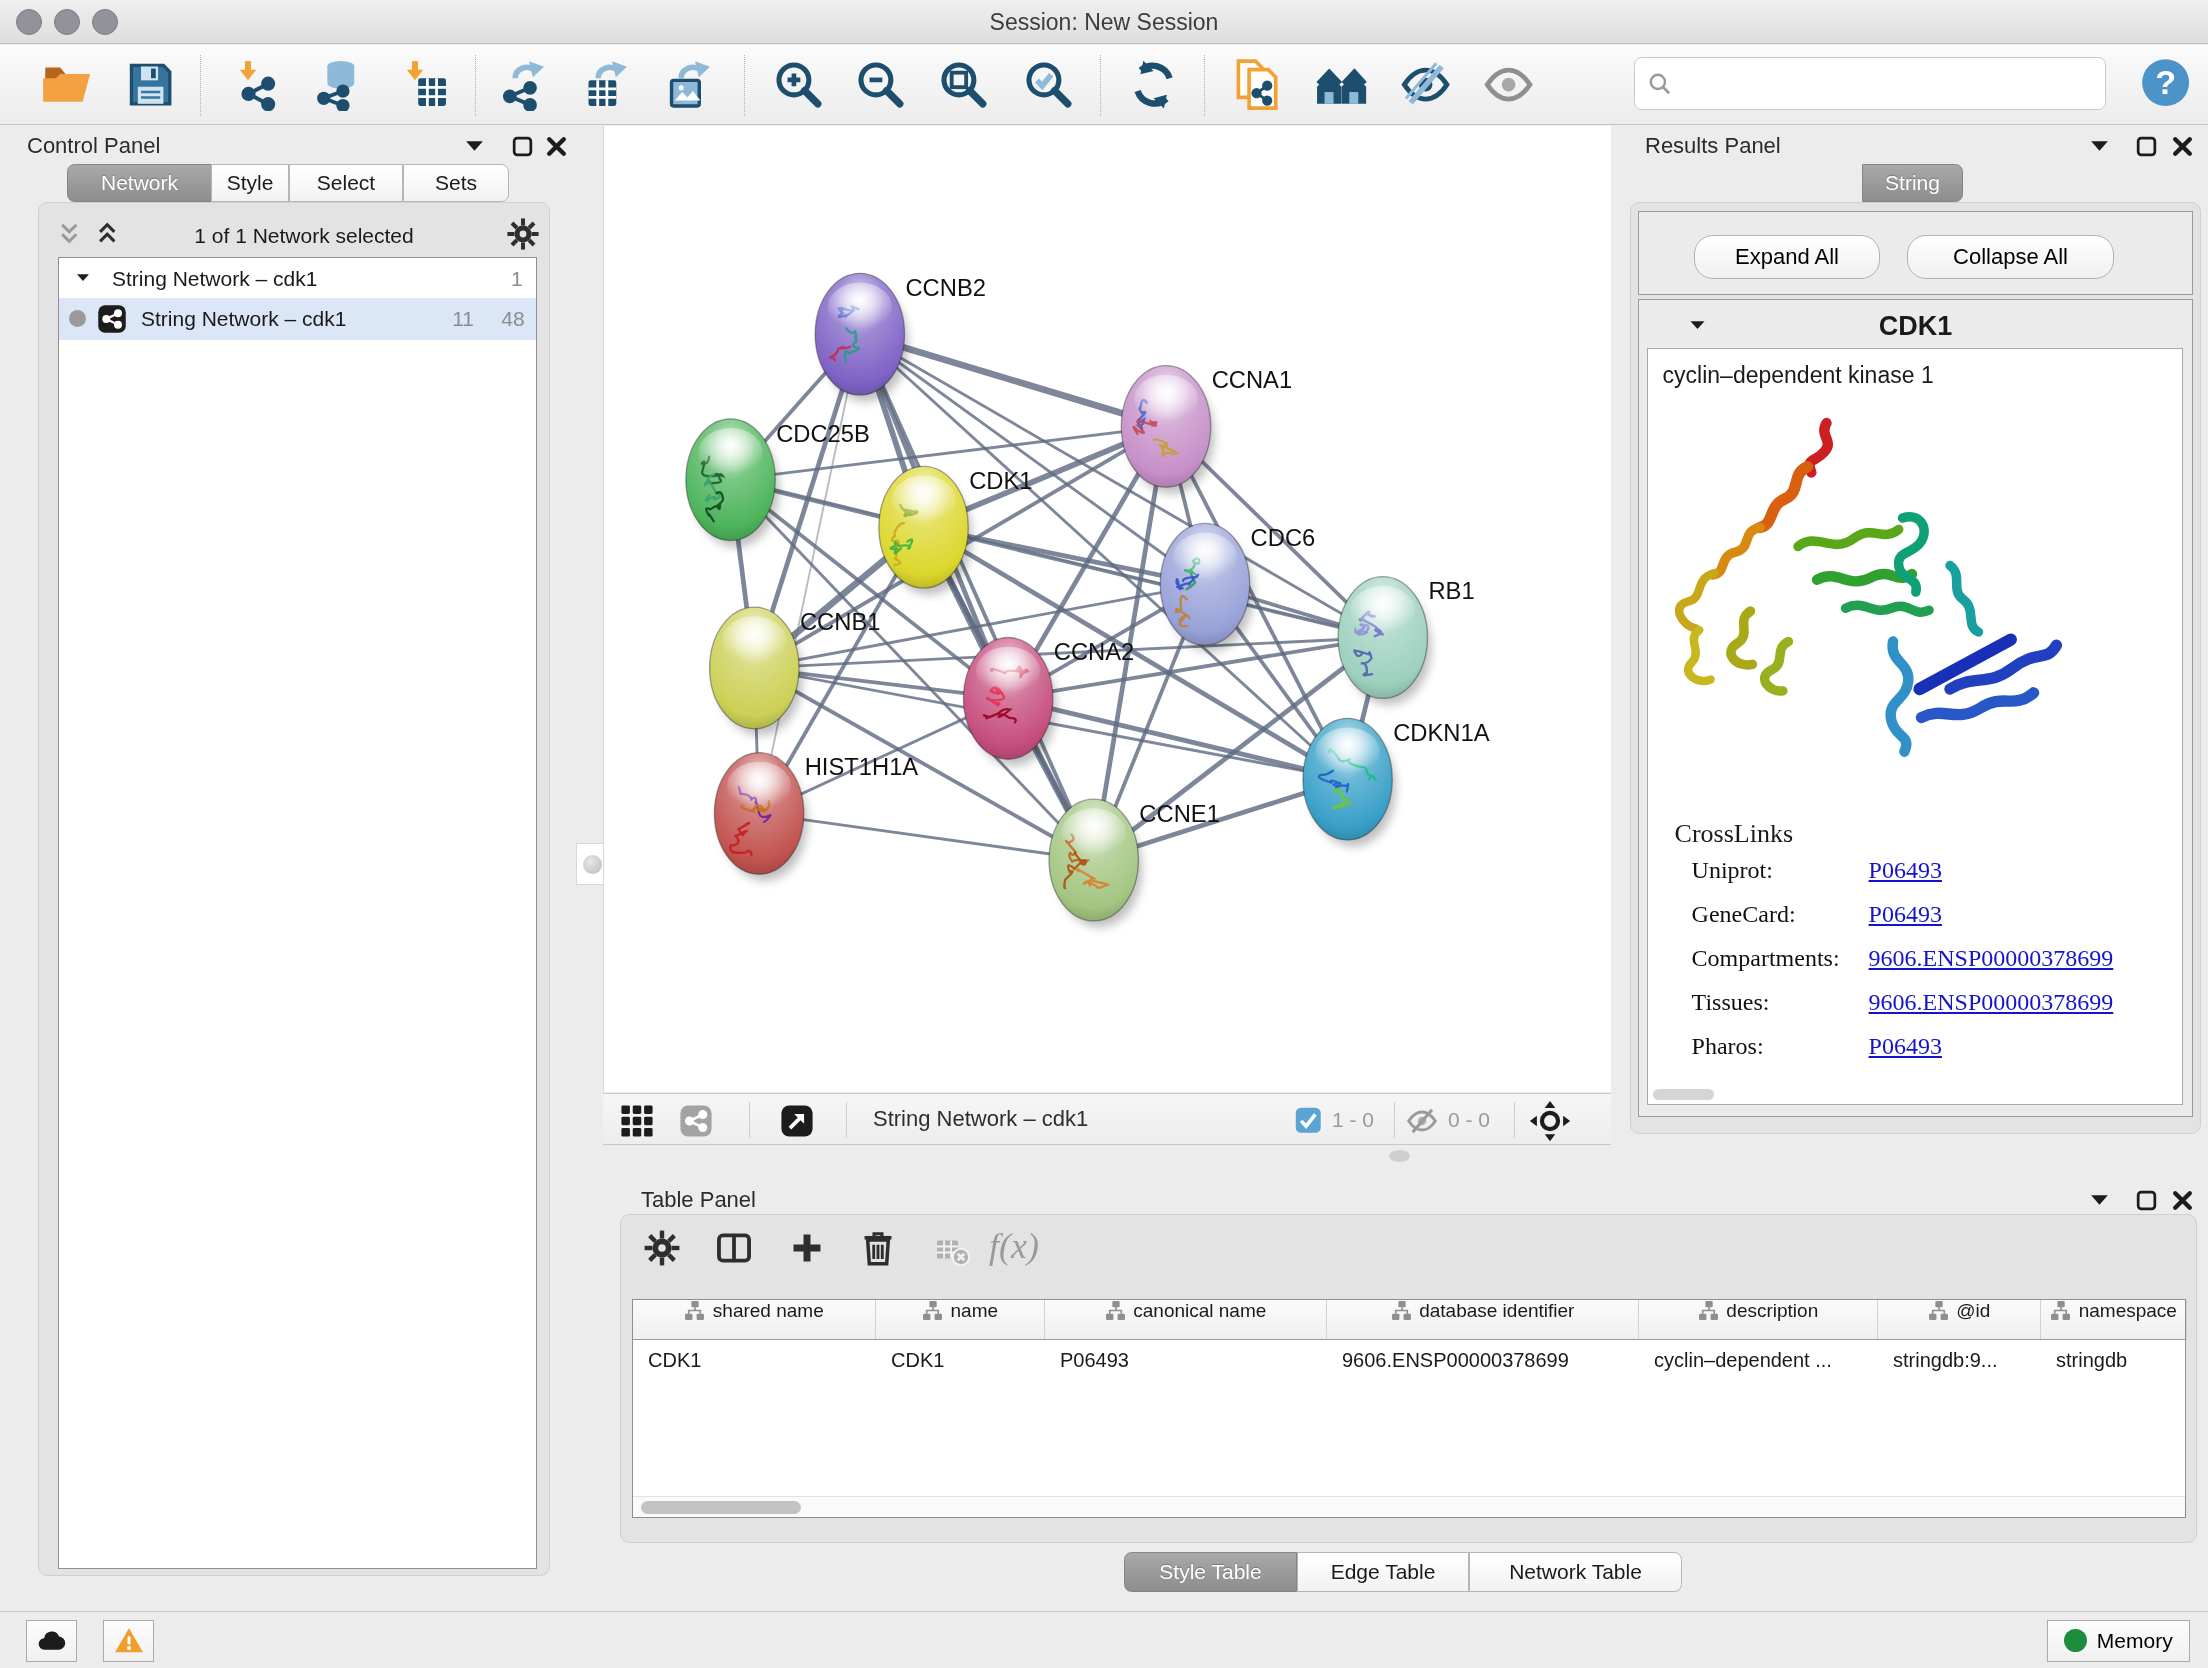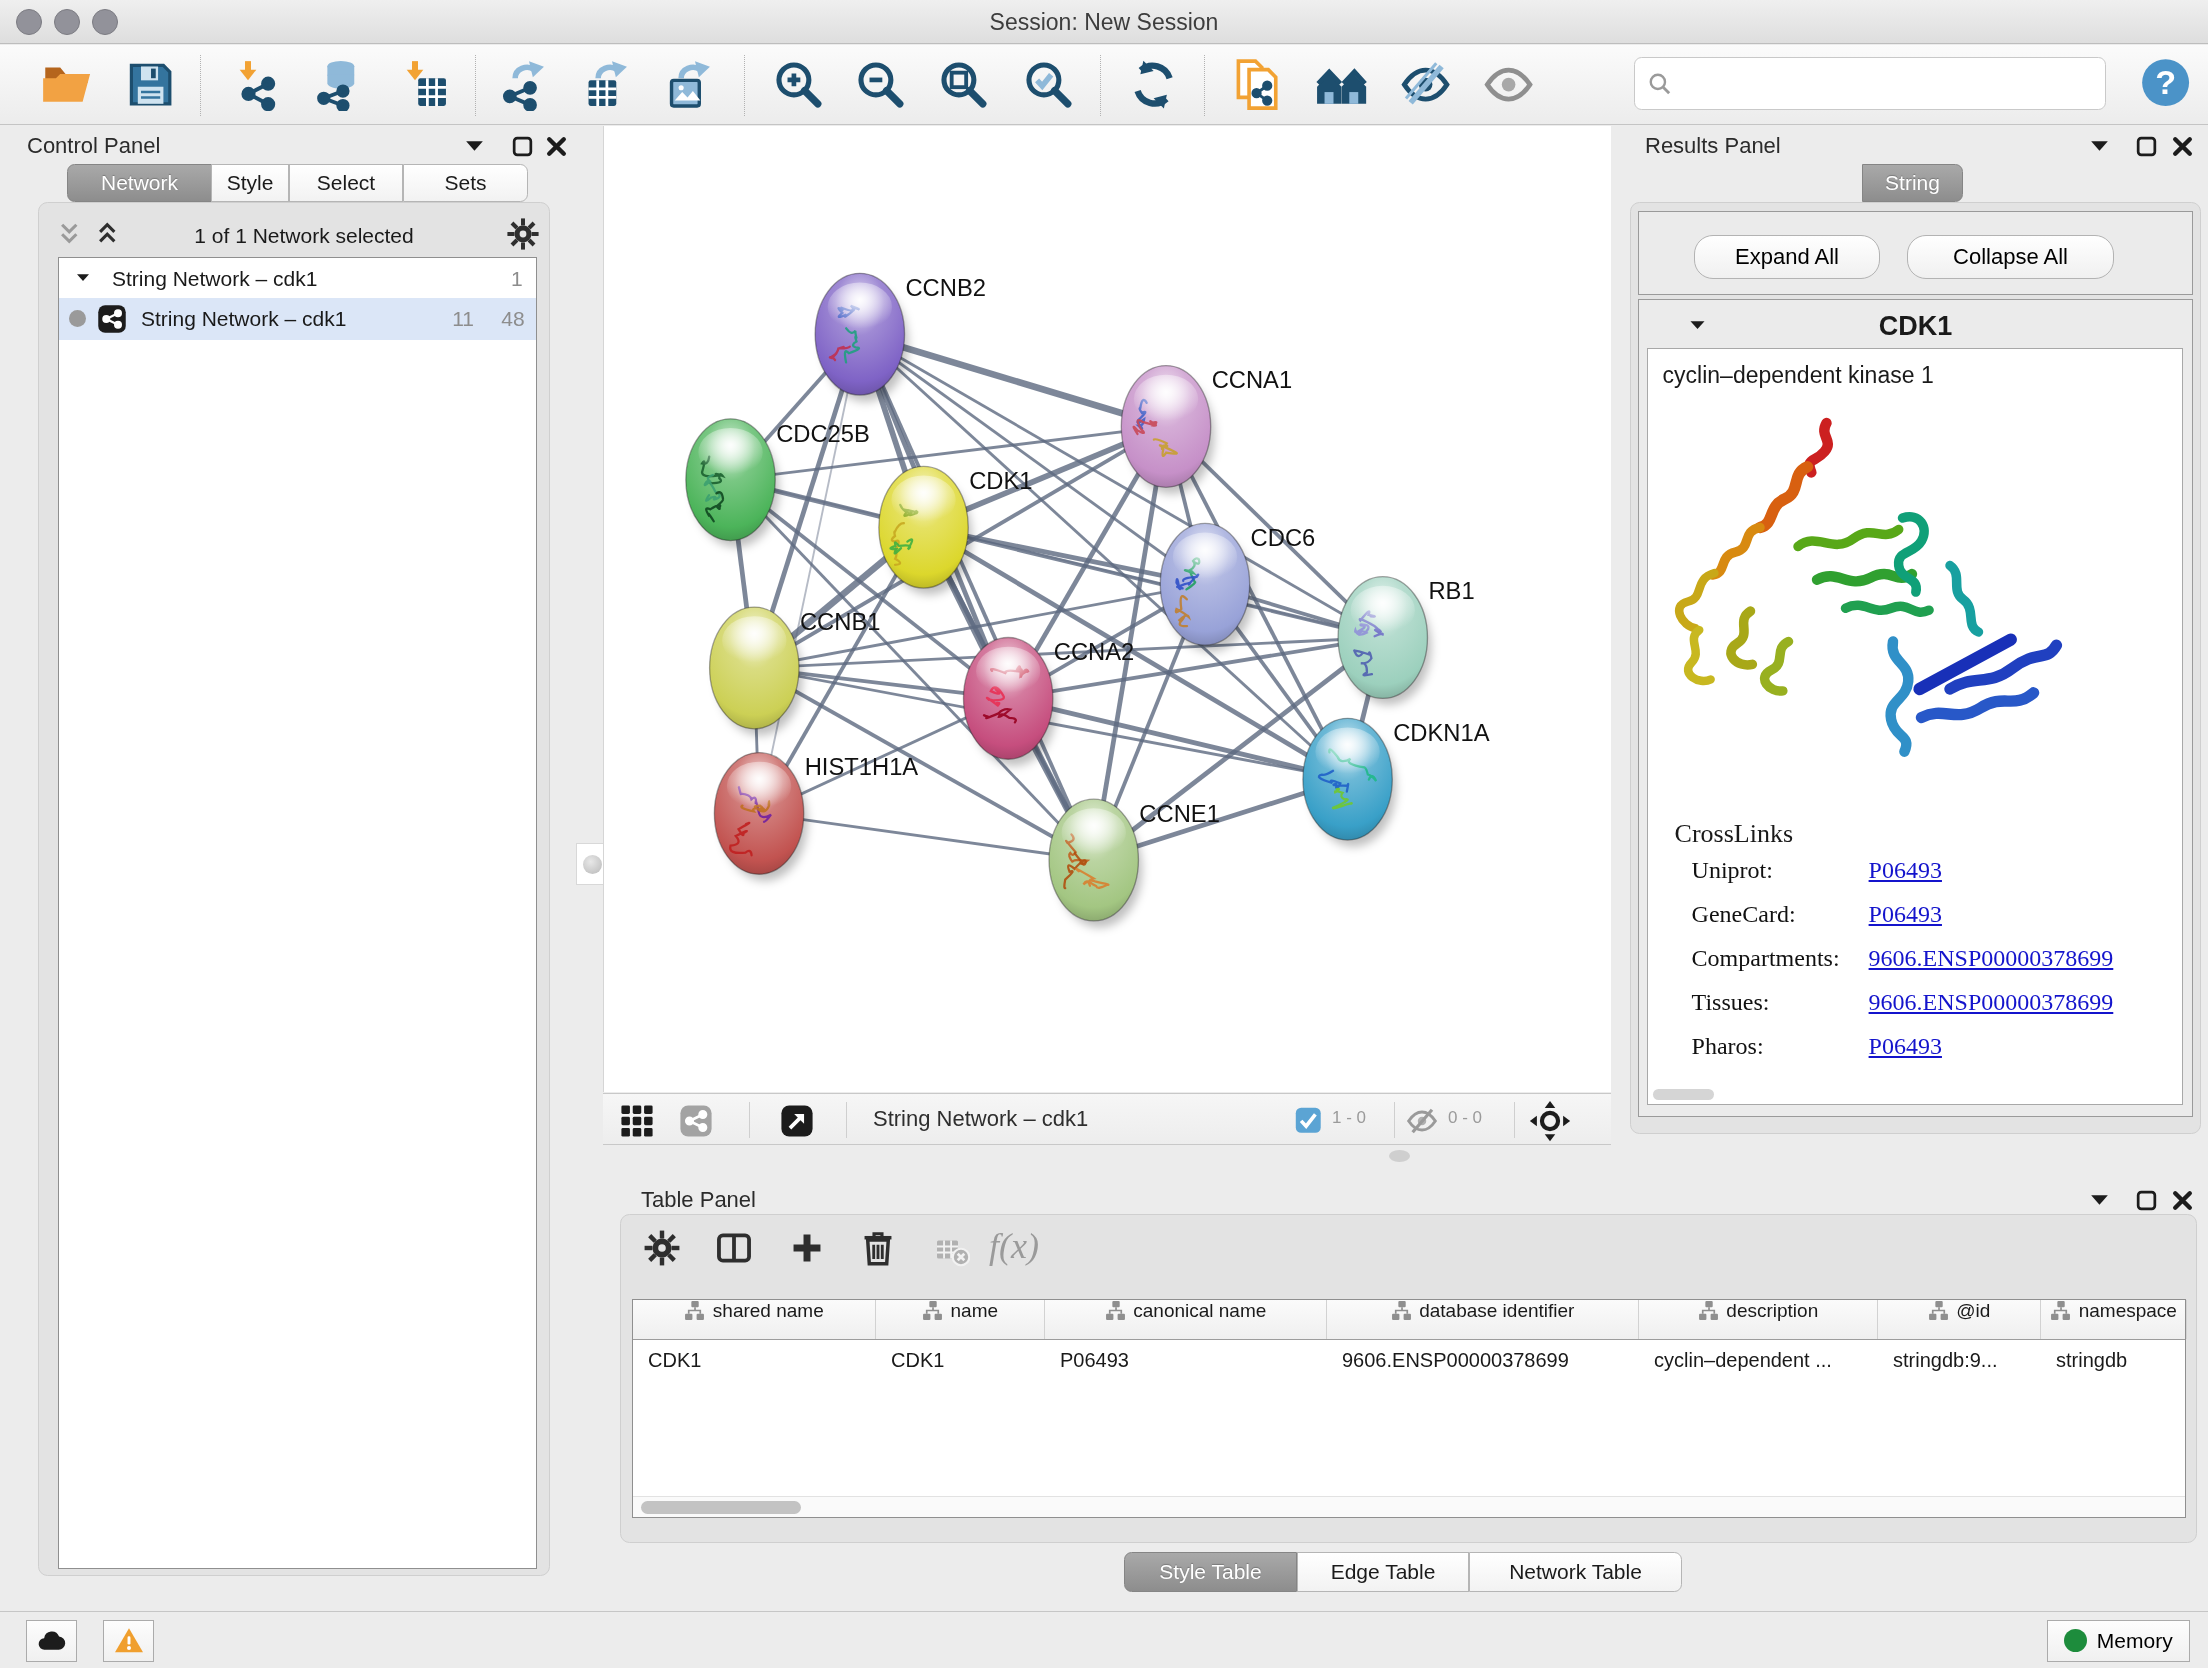--- a/index.html
+++ b/index.html
@@ -32,21 +32,21 @@
 .tree-row{position:relative;width:100%;height:42px;font-size:21px}
 .tree-row .lbl{position:absolute;top:8.6px}
 .tree-row .cnt{position:absolute;top:8.6px;color:#8d8d8d}
 #tree-row-collection{height:40px}
 #tree-row-network{background:#dbe6f7}
 .dot{position:absolute;width:17px;height:17px;border-radius:50%;background:#9a9a9a}
 
 #net-canvas{position:absolute;left:603px;top:126px;width:1008px;height:966px;background:#fff;border-left:1px solid #d5d5d5}
 #net-statusbar{position:absolute;left:603px;top:1093px;width:1008px;height:52px;background:linear-gradient(#f6f6f6,#ededed);border-top:1px solid #c8c8c8;border-bottom:1px solid #c8c8c8}
 .ns-sep{position:absolute;top:7.6px;height:36px;border-left:1px solid #cfcfcf}
-.ns-text{position:absolute;font-size:17px;color:#9a9a9a}
+.ns-text{position:absolute;font-size:21px;color:#9a9a9a}
 
 #rp-box1{position:absolute;left:1638px;top:211px;width:555px;height:84px;background:#ebebeb;border:1.9px solid #9a9a9a}
 .rp-btn{position:absolute;top:23px;height:44px;background:linear-gradient(#ffffff,#f0f0f0);border:1px solid #b3b3b3;border-radius:19px;font-size:22px;padding:0 9.5px}
 #rp-box2{position:absolute;left:1638px;top:299px;width:555px;height:818px;background:#ebebeb;border:1.9px solid #9a9a9a}
 #rp-content{position:absolute;left:7.6px;top:48px;width:536px;height:757px;background:#fff;border:1.9px solid #a8a8a8}
 .serif{font-family:"Liberation Serif","DejaVu Serif",serif}
 .xl-row{position:relative;height:44px}
 .xl-label{position:absolute;left:44px;font-size:24px;color:#111}
 .xl-value{position:absolute;left:221px;font-size:24px;color:#1414cc;text-decoration:underline}
 
@@ -268,21 +268,21 @@
     </span>
   <span class="pt-icon" style="left:544px;top:134px" data-icon="close-x">
       <svg viewBox="0 0 24 24">
         <path d="M5 5l14 14M19 5L5 19" stroke="#1c1c1c" stroke-width="4.2" stroke-linecap="round"></path>
       </svg>
     </span>
 
   <div class="tab first active" style="left:67px;top:164px;width:145px">Network</div>
   <div class="tab" style="left:211px;top:164px;width:78px">Style</div>
   <div class="tab" style="left:289px;top:164px;width:114px">Select</div>
-  <div class="tab last" style="left:403px;top:164px;width:125px">Sets</div>
+  <div class="tab last" style="left:403px;top:164px;width:106px">Sets</div>
 
   <div class="gray-panel" style="left:38px;top:202px;width:512px;height:1374px"></div>
   <span class="pt-icon" style="left:55px;top:220px;width:28.5px;height:28.5px" data-icon="chev-dd">
       <svg viewBox="0 0 24 24">
         <g stroke="#9a9a9a" stroke-width="2.6" fill="none">
           <path d="M6 4l6 6 6-6"></path>
           <path d="M6 12l6 6 6-6"></path>
         </g>
       </svg>
     </span>

